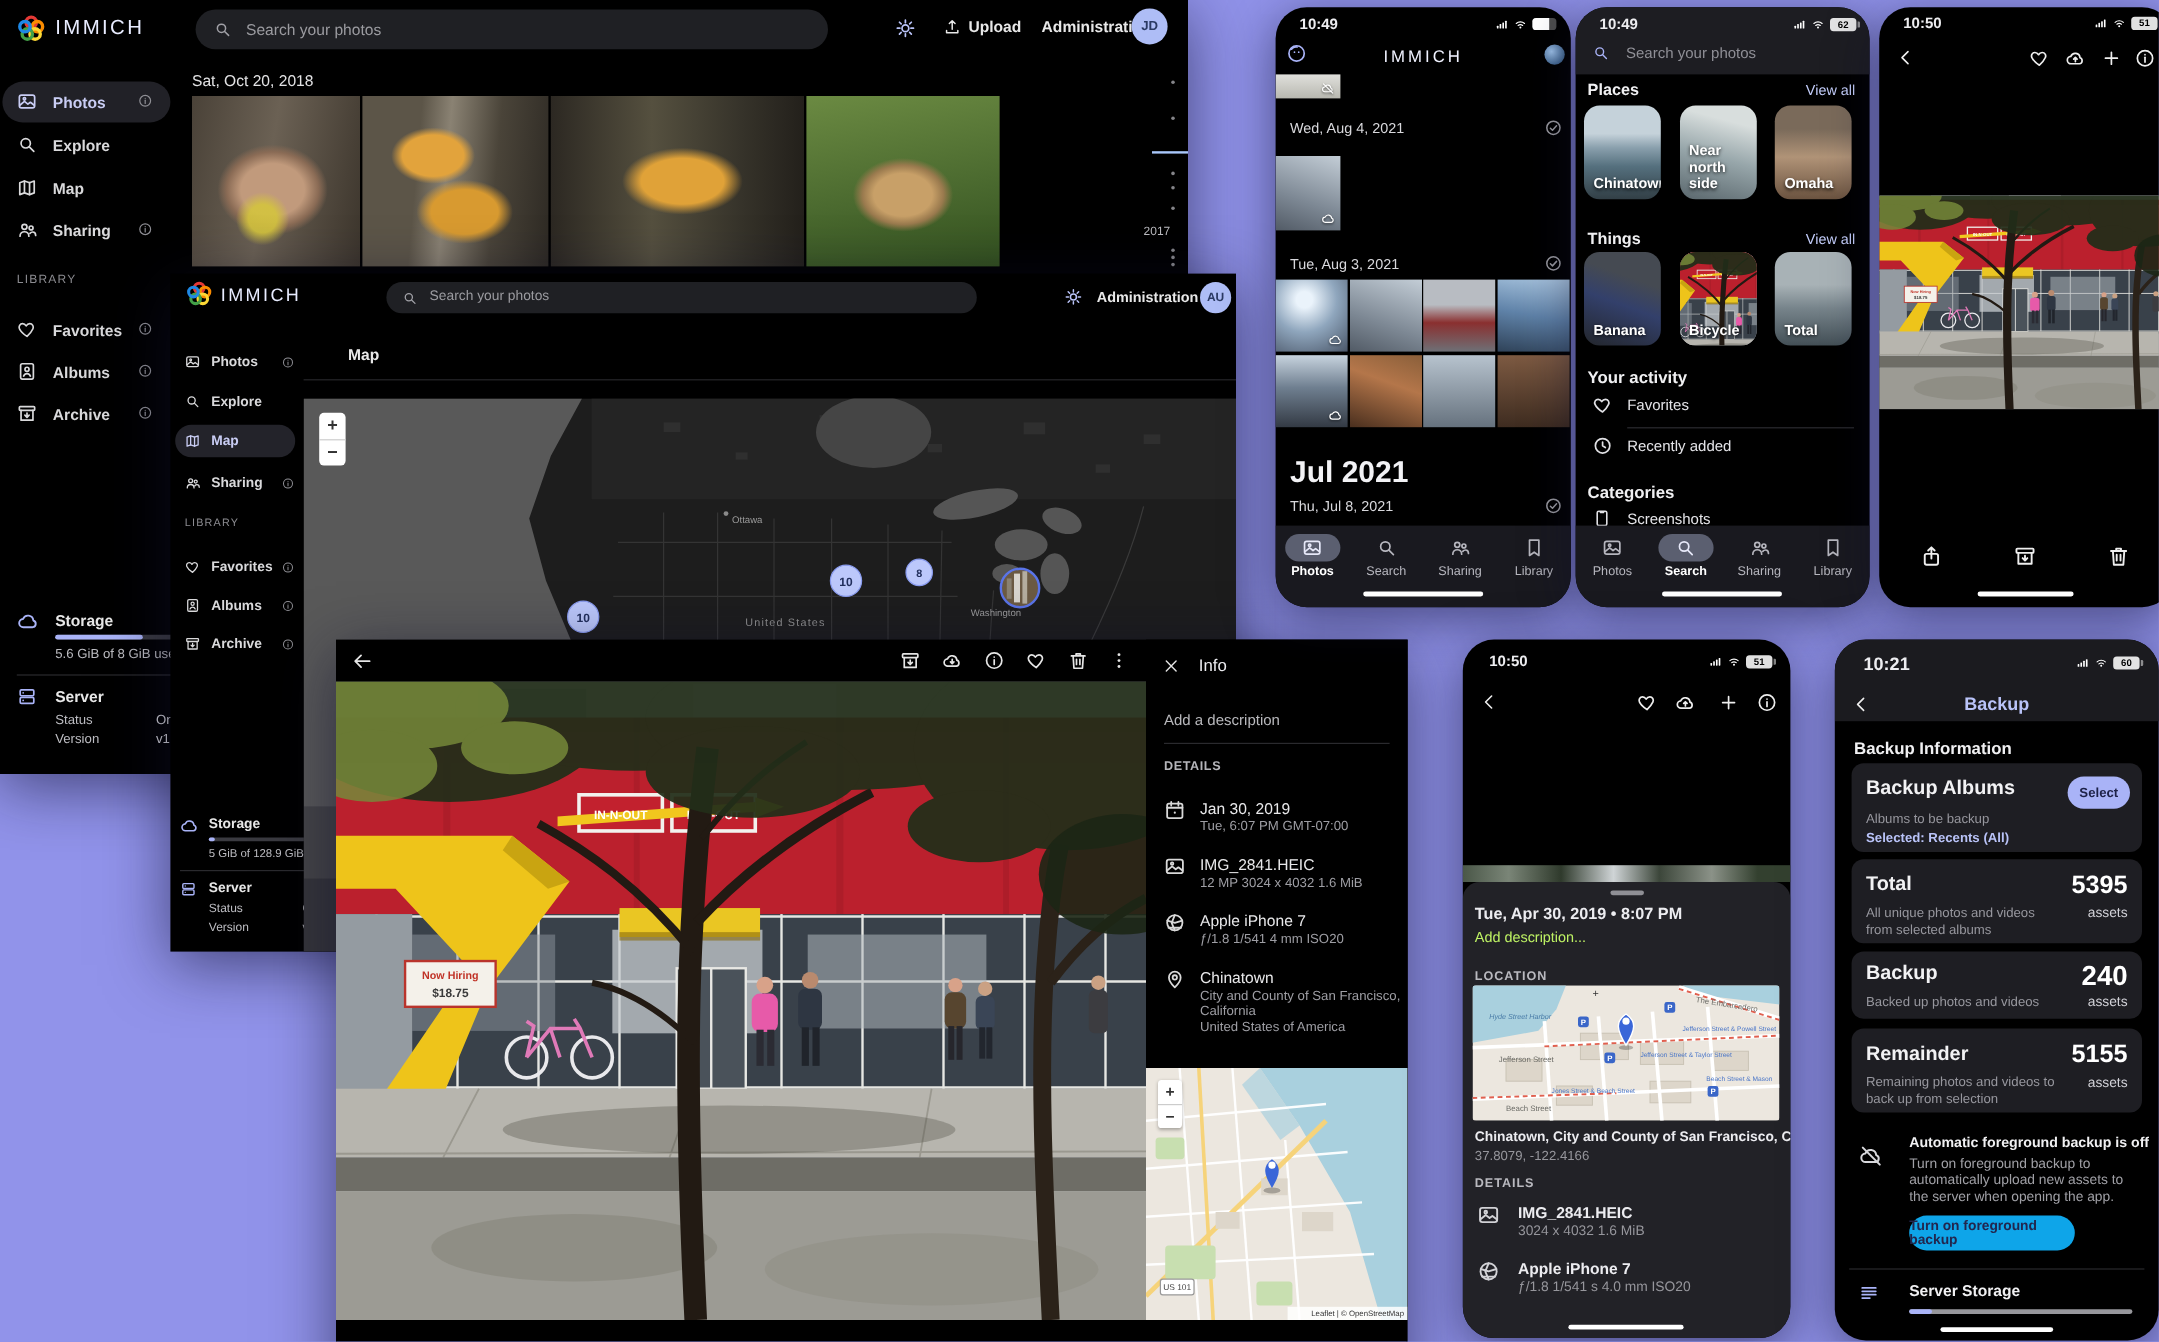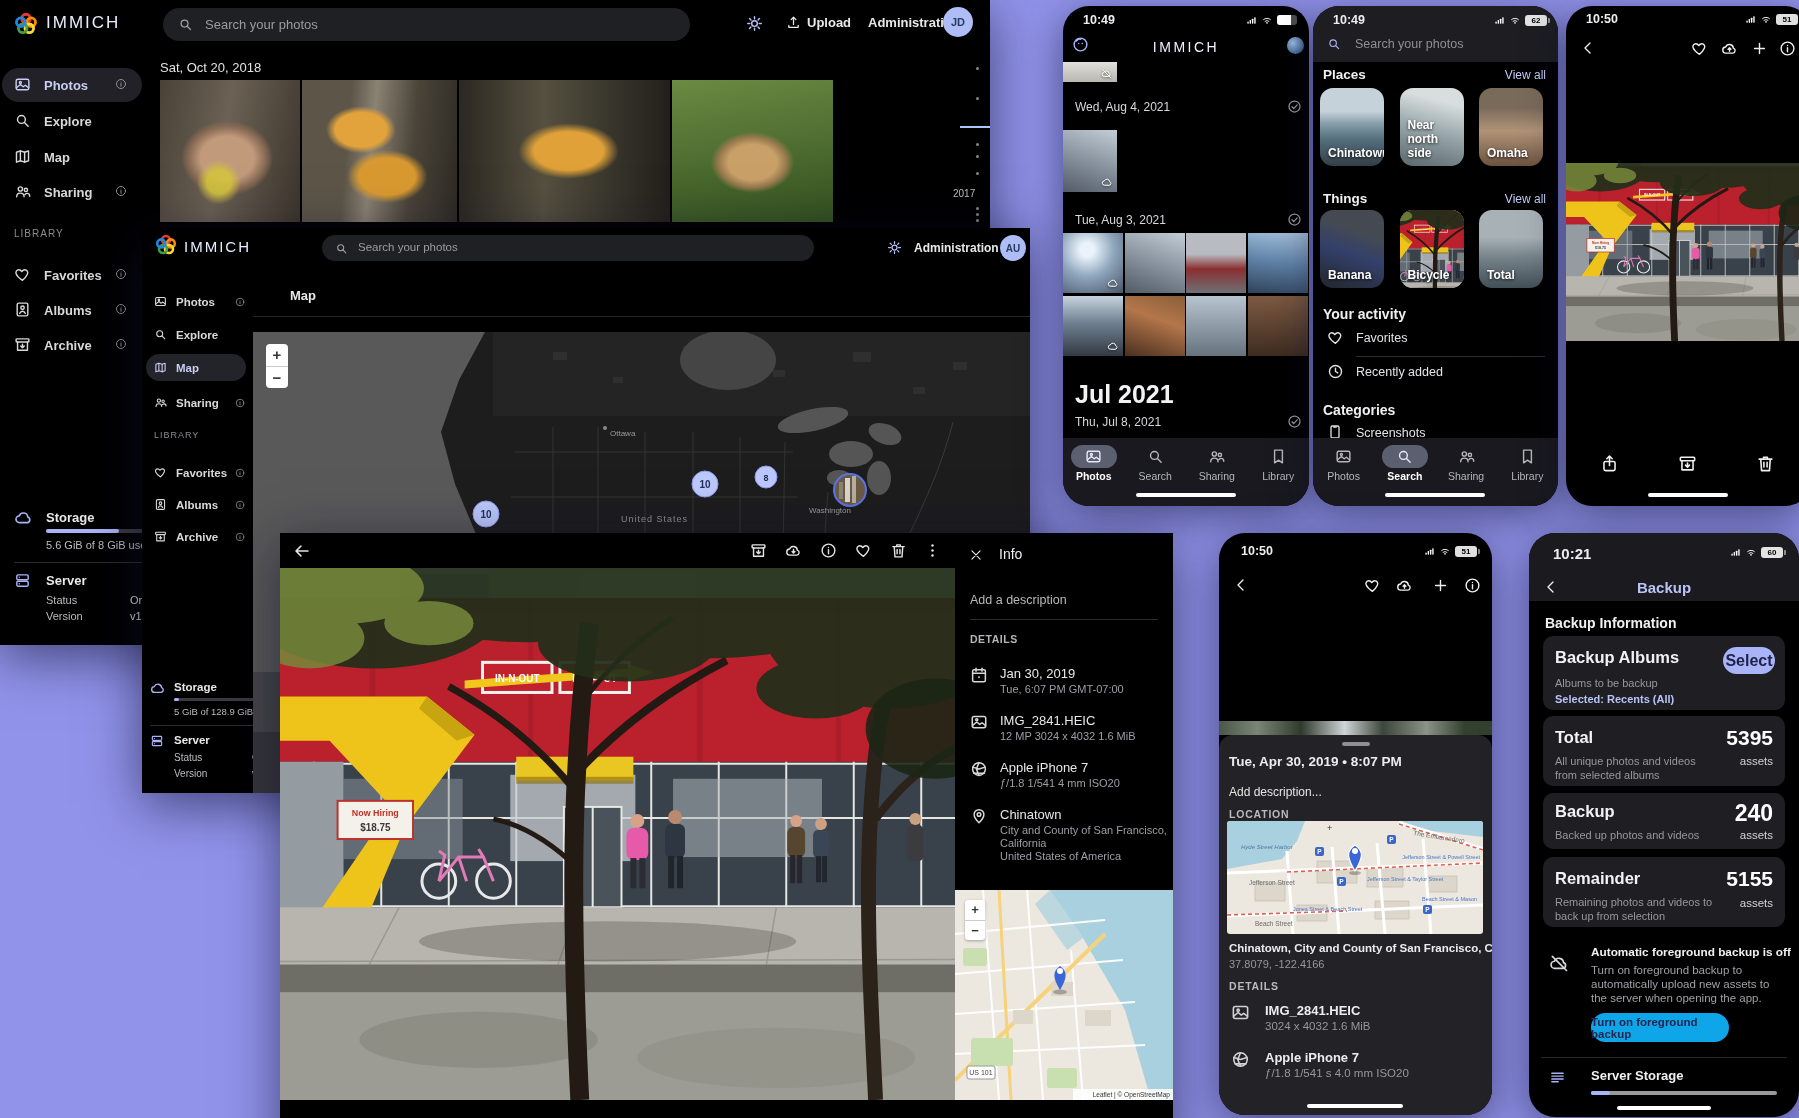--- a/index.html
+++ b/index.html
@@ -955,21 +955,21 @@
     </svg>
   <svg class="ic" style="width:17px;height:17px;left:245px;top:44px;color:#eee">
       <use href="#s-info"></use>
     </svg>
 
   <div class="abs" style="left:0;top:188px;width:273px;height:14px;background:linear-gradient(90deg,#4a5748,#7a8577 14%,#2f3a2c 30%,#cfd4d6 46%,#3c463a 60%,#8b9288 76%,#33402f 90%)"></div>
 
   <div class="abs" style="left:0;top:202px;width:273px;height:380px;background:#222227;border-radius:14px 14px 0 0">
     <div class="abs" style="left:123px;top:7px;width:28px;height:4px;border-radius:2px;background:#8f8f95"></div>
     <span class="t" style="left:10px;top:19px;font-size:13.5px;font-weight:700;color:#ececf0">Tue, Apr 30, 2019 • 8:07 PM</span>
-    <span class="t" style="left:10px;top:50px;font-size:12px;color:#e5e5e5">Add description...</span>
+    <span class="t" style="left:10px;top:39px;font-size:12px;color:#bef264">Add description...</span>
     <span class="t" style="left:10px;top:73px;font-size:10.5px;font-weight:700;letter-spacing:.8px;color:#b9b9bf">LOCATION</span>
 
     <div class="abs" style="left:8px;top:86px;width:256px;height:113px;border-radius:3px;overflow:hidden">
       <svg width="256" height="113" viewBox="0 0 256 113">
         <rect width="256" height="113" fill="#ece7df"></rect>
         <path d="M0 0 L78 0 L70 20 L55 38 L0 48 Z" fill="#a9d0de"></path>
         <path d="M175 0 L256 0 L256 16 L188 8 Z" fill="#a9d0de"></path>
         <g fill="#ddd6ca" stroke="#c9c2b4" stroke-width=".8">
           <rect x="90" y="40" width="40" height="22"></rect>
             <rect x="140" y="46" width="36" height="20"></rect>
@@ -1053,21 +1053,21 @@
   <svg class="ic" style="width:16px;height:16px;left:14px;top:46px;color:#eee">
       <use href="#s-chev"></use>
     </svg>
   <span class="t" style="left:0;top:46px;width:270px;text-align:center;font-size:15px;font-weight:600;color:#b9c3f8">Backup</span>
 
   <span class="t" style="left:16px;top:82px;font-size:14px;font-weight:700;color:#f0f0f2">Backup Information</span>
 
   <div class="card" style="left:14px;top:103px;width:242px;height:74px">
     <span class="t" style="left:12px;top:12px;font-size:16.5px;font-weight:700;color:#f2f2f4">Backup Albums</span>
     <div class="pillbtn" style="right:10px;top:11px;width:52px;height:27px;background:#a9b3f7;display:flex;align-items:center;justify-content:center">
-      <span style="font-size:16px;font-weight:700;color:#1e2248">Select</span>
+      <span style="font-size:11px;font-weight:700;color:#1e2248">Select</span>
     </div>
     <span class="t" style="left:12px;top:41px;font-size:11px;color:#97979e">Albums to be backup</span>
     <span class="t" style="left:12px;top:57px;font-size:11px;font-weight:700;color:#b9c3f8">Selected: Recents (All)</span>
   </div>
 
   <div class="card" style="left:14px;top:183px;width:242px;height:70px">
     <span class="t" style="left:12px;top:12px;font-size:16.5px;font-weight:700;color:#f2f2f4">Total</span>
     <span class="t" style="right:12px;top:10px;font-size:21px;font-weight:700;color:#fff">5395</span>
     <div class="abs" style="left:12px;top:38px;width:158px;font-size:11px;line-height:14px;color:#97979e">All unique photos and videos from selected albums</div>
     <span class="t" style="right:12px;top:39px;font-size:11.5px;color:#d2d2d8">assets</span>

